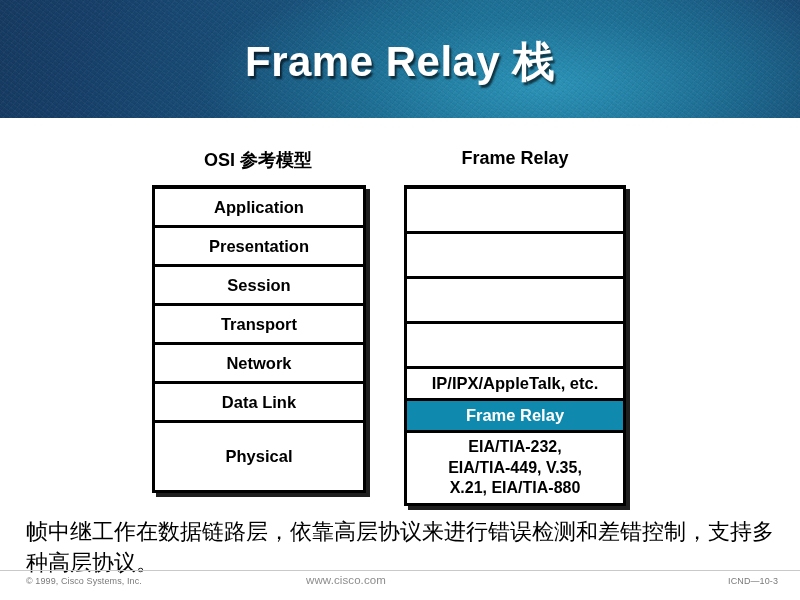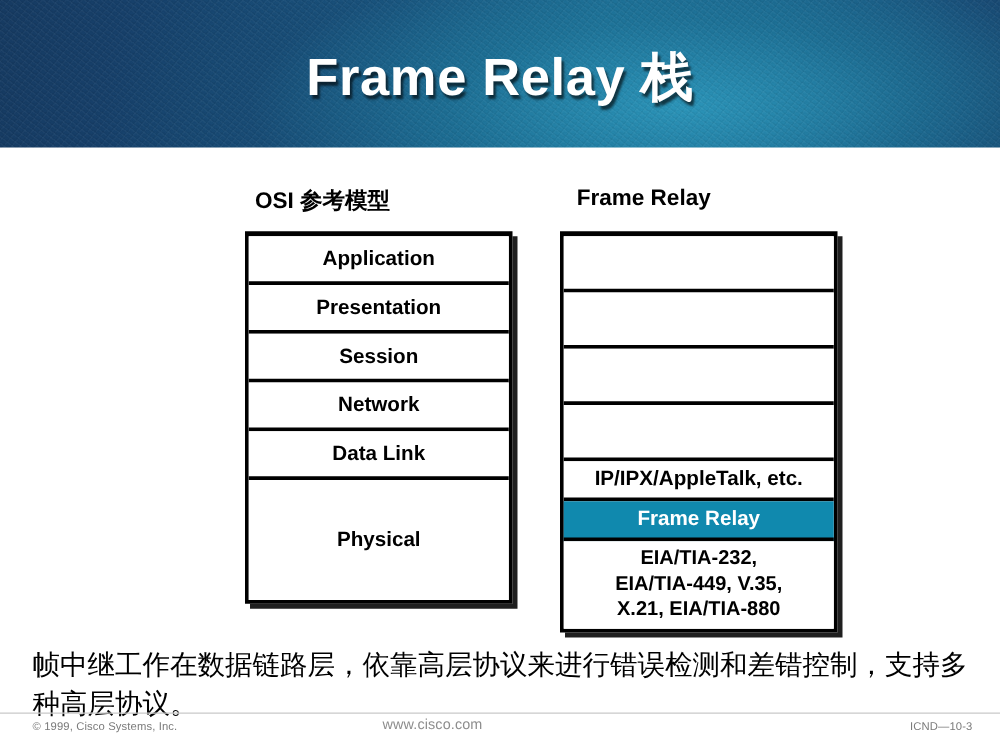--- a/index.html
+++ b/index.html
@@ -94,21 +94,20 @@
   #fr-head   { left: 405px; top: 148px; width: 220px; }
 
   
   .stack {
     position: absolute;
     border: 3px solid #000000;
     border-top-width: 4px;
     box-sizing: border-box;
     background: #ffffff;
     box-shadow: 4px 4px 0 0 rgba(0,0,0,0.88);
-    margin-left: 44px;
   }
   #osi-stack { left: 152px; top: 185px; width: 214px; }
   #fr-stack  { left: 404px; top: 185px; width: 222px; }
 
   .cell {
     box-sizing: border-box;
     border-bottom: 3px solid #000000;
     display: flex;
     align-items: center;
     justify-content: center;
@@ -119,21 +118,21 @@
     line-height: 1.22;
     background: #ffffff;
     padding: 0 4px;
   }
   .cell:last-child { border-bottom: none; }
 
   .cell.h39 { height: 39px; }
   .cell.h45 { height: 45px; }
   .cell.h38 { height: 32px; }
   .cell.h70 { height: 70px; }
-  .cell.h76 { height: 96px; }
+  .cell.h76 { height: 67px; }
 
   .cell.highlight {
     background: #1089ae;
     color: #ffffff;
   }
   .cell.multi { line-height: 1.30; font-size: 16px; }
 
   
   .body-text {
     position: absolute;
@@ -180,20 +179,21 @@
 </div>
 <div class="banner-title">Frame Relay 栈</div>
 
 <div class="col-head" id="osi-head">OSI 参考模型</div>
 <div class="col-head" id="fr-head">Frame  Relay</div>
 
 <div class="stack" id="osi-stack">
   <div class="cell h39">Application</div>
   <div class="cell h39">Presentation</div>
   <div class="cell h39">Session</div>
+  <div class="cell h39">Transport</div>
   <div class="cell h39">Network</div>
   <div class="cell h39">Data Link</div>
   <div class="cell h76">Physical</div>
 </div>
 
 <div class="stack" id="fr-stack">
   <div class="cell h45"></div>
   <div class="cell h45"></div>
   <div class="cell h45"></div>
   <div class="cell h45"></div>

